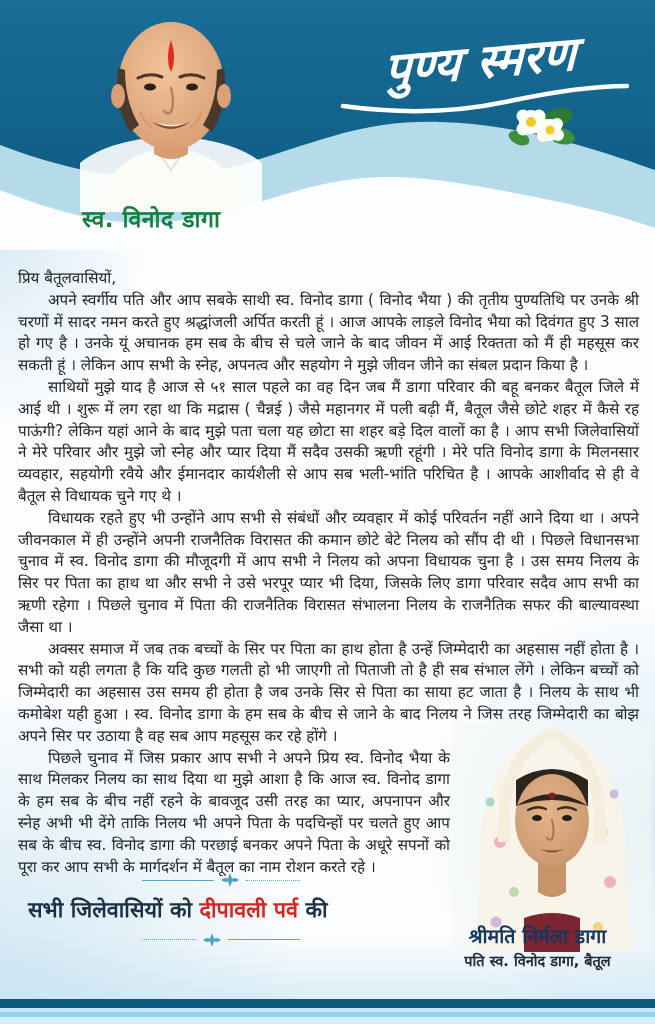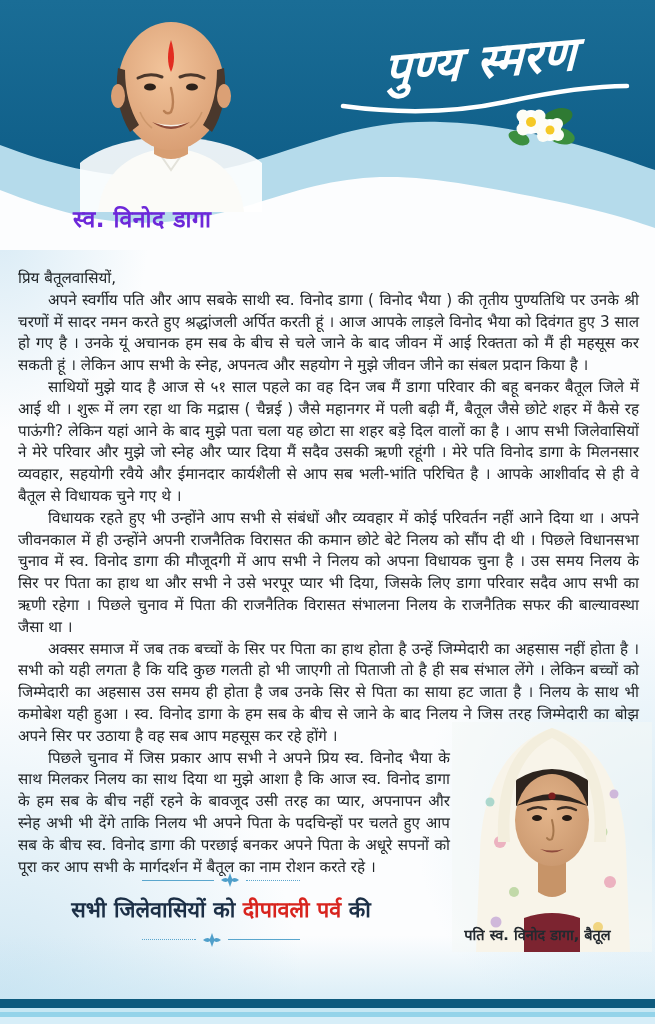--- a/index.html
+++ b/index.html
@@ -21,35 +21,35 @@
   .header{position:absolute;left:0;top:0;width:655px;height:250px;}
   .header svg.waves{position:absolute;left:0;top:0;}
   .calligraphy{position:absolute;left:330px;top:14px;width:300px;height:100px;
     color:#ffffff;font-family:"DejaVu Serif",serif;font-style:italic;font-weight:bold;
     font-size:47px;text-align:center;line-height:96px;transform:rotate(-5deg) skewX(-6deg);
     white-space:nowrap;}
   .swash{position:absolute;left:335px;top:78px;}
   .flower-icon{position:absolute;left:505px;top:100px;}
   .portrait-man{position:absolute;left:80px;top:4px;}
 
-  .title-red{position:absolute;left:73px;top:202px;width:200px;
-    color:#6d28d9;font-size:23px;font-weight:800;letter-spacing:.5px;}
+  .title-red{position:absolute;left:82px;top:202px;width:200px;
+    color:#15803d;font-size:23px;font-weight:800;letter-spacing:.5px;}
 
   
   .letter{position:absolute;left:18px;top:244px;width:621px;
     color:#1f2326;font-size:15.2px;line-height:21.8px;text-align:justify;}
   .letter p{margin:0;text-indent:30px;}
   .letter p.salutation{text-indent:0;margin-top:24px;}
   .letter p.para-narrow{width:432px;}
 
   
   .portrait-woman{position:absolute;left:452px;top:722px;}
 
   
-  .greeting{position:absolute;left:28px;top:872px;width:386px;text-align:center;}
+  .greeting{position:absolute;left:28px;top:872px;width:386px;text-align:left;}
   .divider{display:flex;align-items:center;justify-content:center;gap:5px;height:16px;}
   .divider .seg{height:0;border-top:1.6px solid #5aa6cd;width:72px;}
   .divider .seg.dotted{border-top:1.6px dotted #5aa6cd;width:54px;}
   .divider.flip{transform:rotate(180deg);}
   .greet-line1{margin-top:6px;color:#1c2f46;font-size:21.5px;font-weight:800;line-height:31px;}
   .greet-line1 .red{color:#d8241e;}
   .greet-line2{color:#1c2f46;font-size:21.5px;font-weight:800;line-height:31px;}
   .greeting .divider.bottom{margin-top:7px;}
 
   
@@ -237,20 +237,21 @@
       <svg width="22" height="16" viewBox="0 0 22 16">
         <path d="M11,1 L13.5,8 L11,15 L8.5,8 Z" fill="#4f9fca"></path>
         <path d="M2,8 Q7,4 10,8 Q7,12 2,8 Z" fill="#4f9fca"></path>
         <path d="M20,8 Q15,4 12,8 Q15,12 20,8 Z" fill="#4f9fca"></path>
       </svg>
       <span class="seg dotted"></span>
     </div>
   </div>
 
   <div class="signature">
+    <div class="sig-name">श्रीमति निर्मला डागा</div>
     <div class="sig-sub">पति स्व. विनोद डागा, बैतूल</div>
   </div>
 
   <div class="footer-band">
     <div class="stripe s1"></div>
     <div class="stripe s2"></div>
     <div class="stripe s3"></div>
     <div class="stripe s4"></div>
   </div>
 

